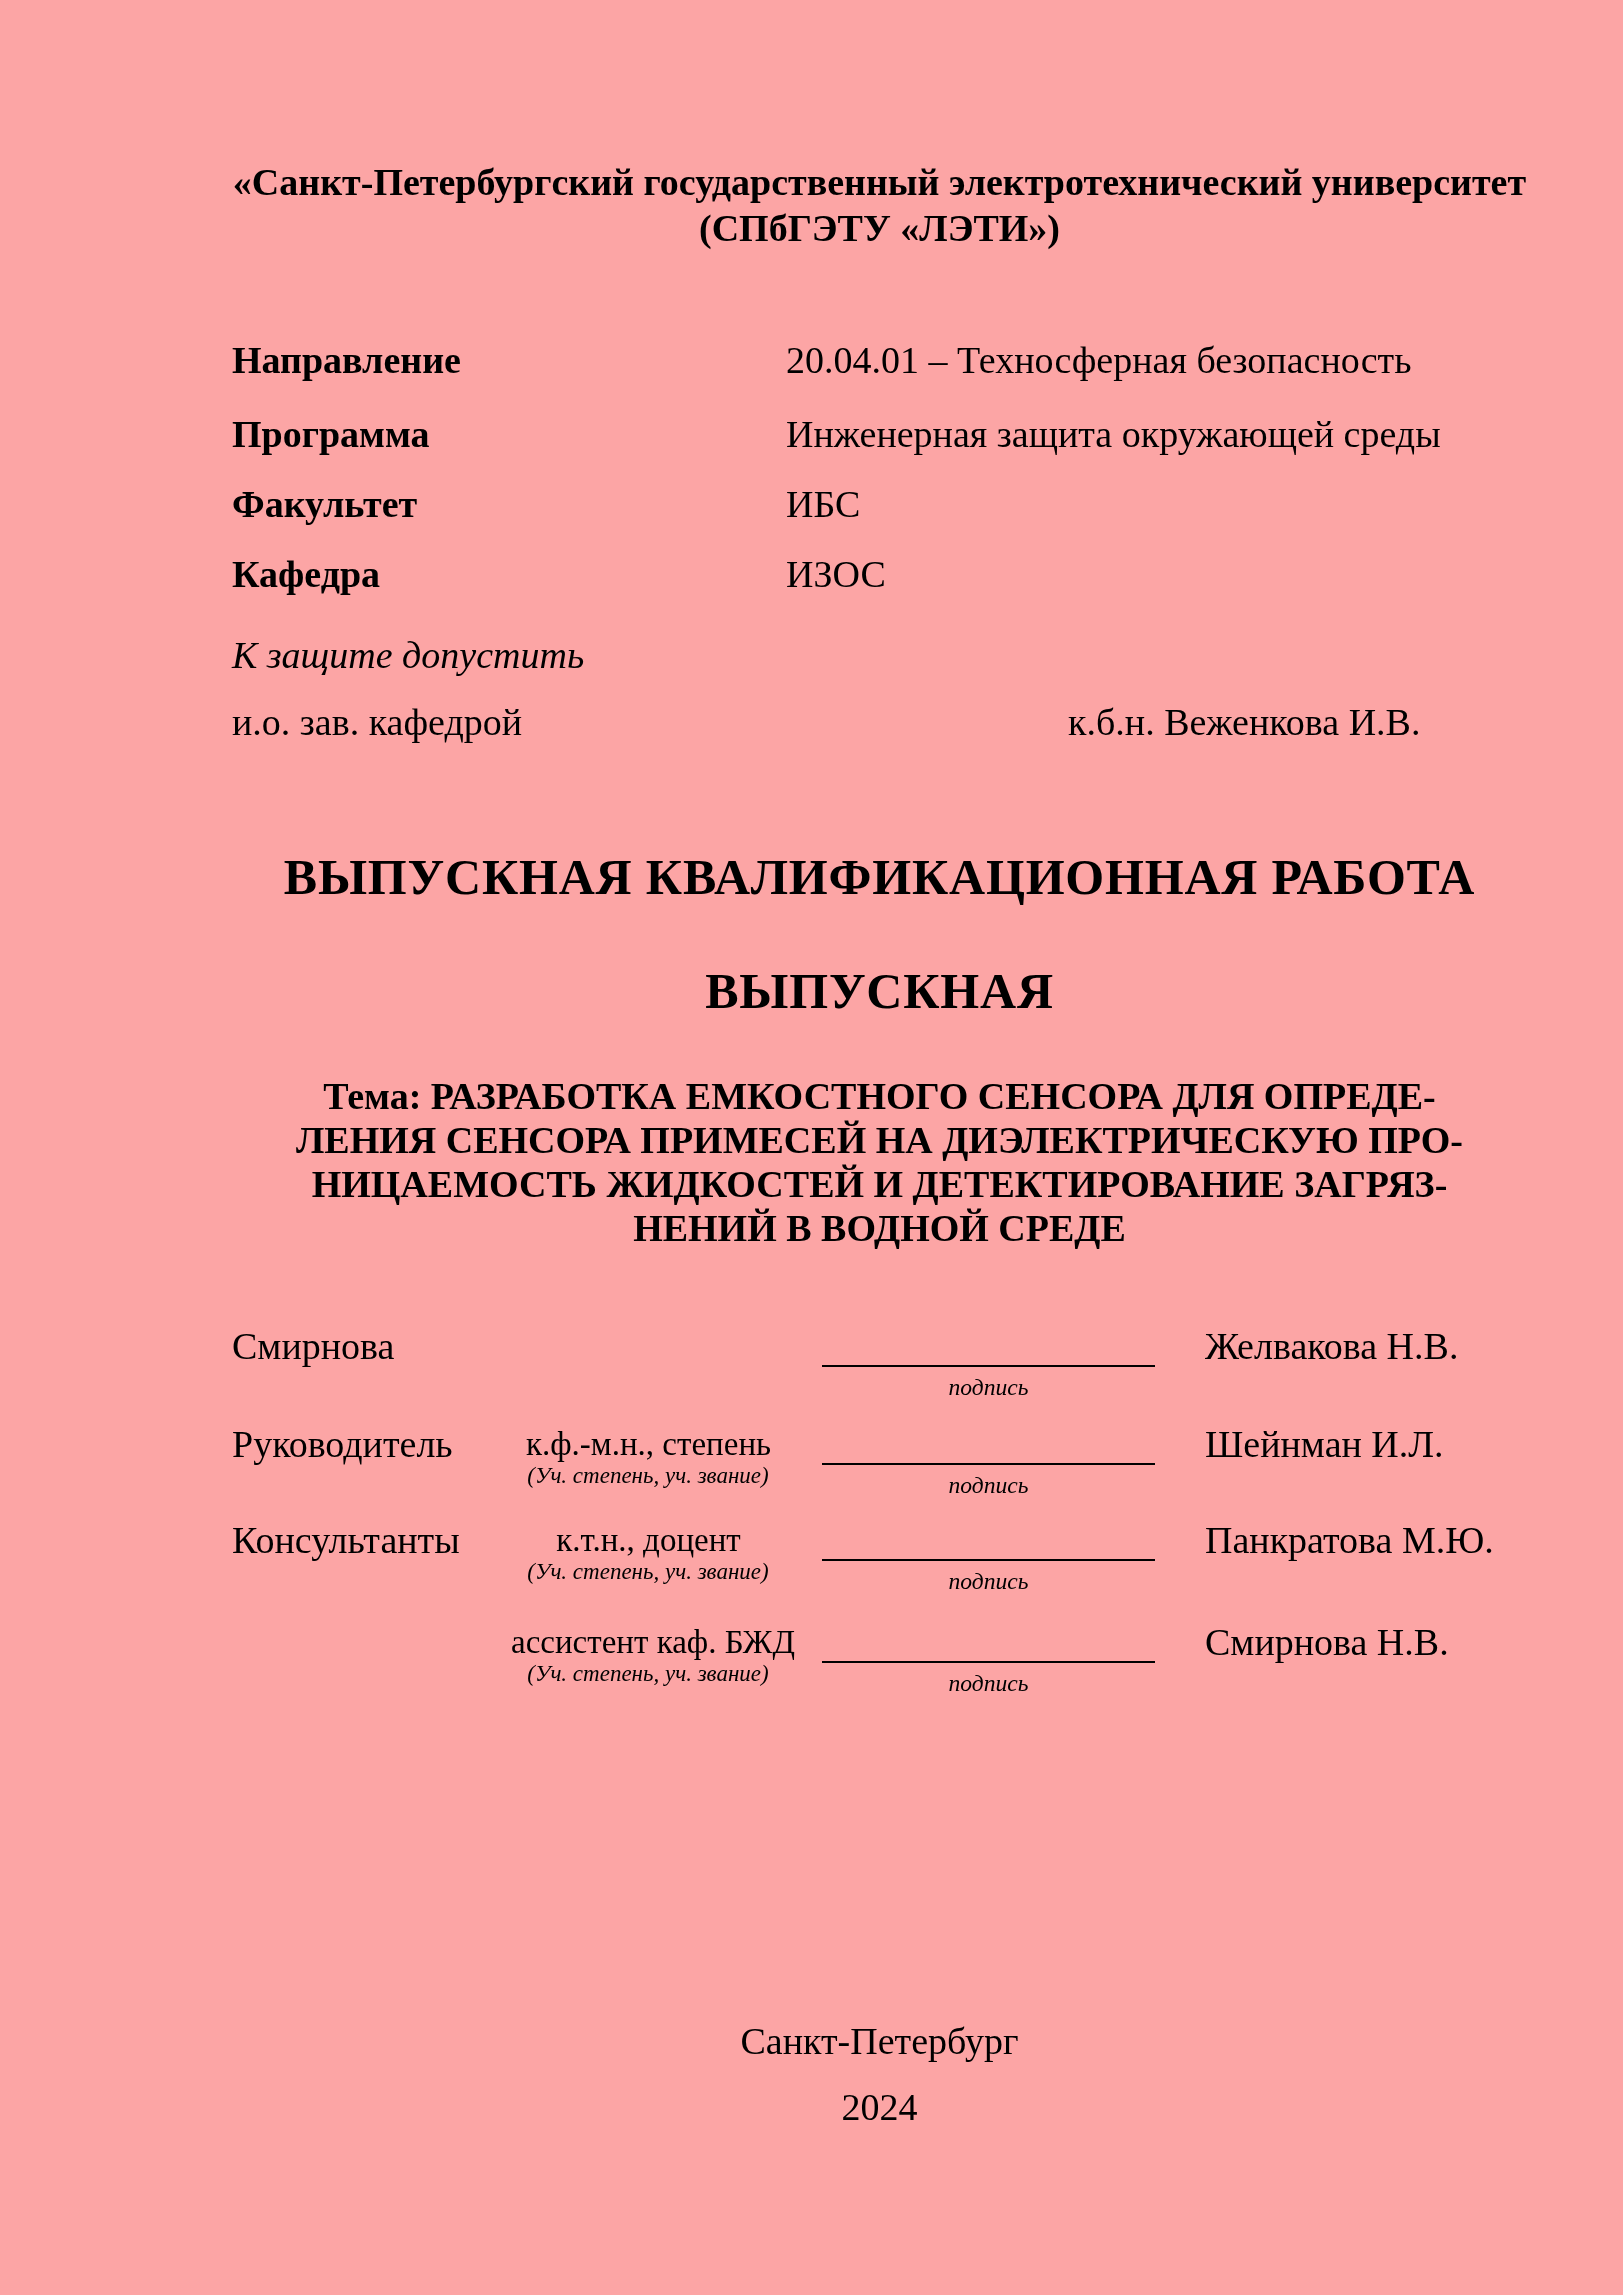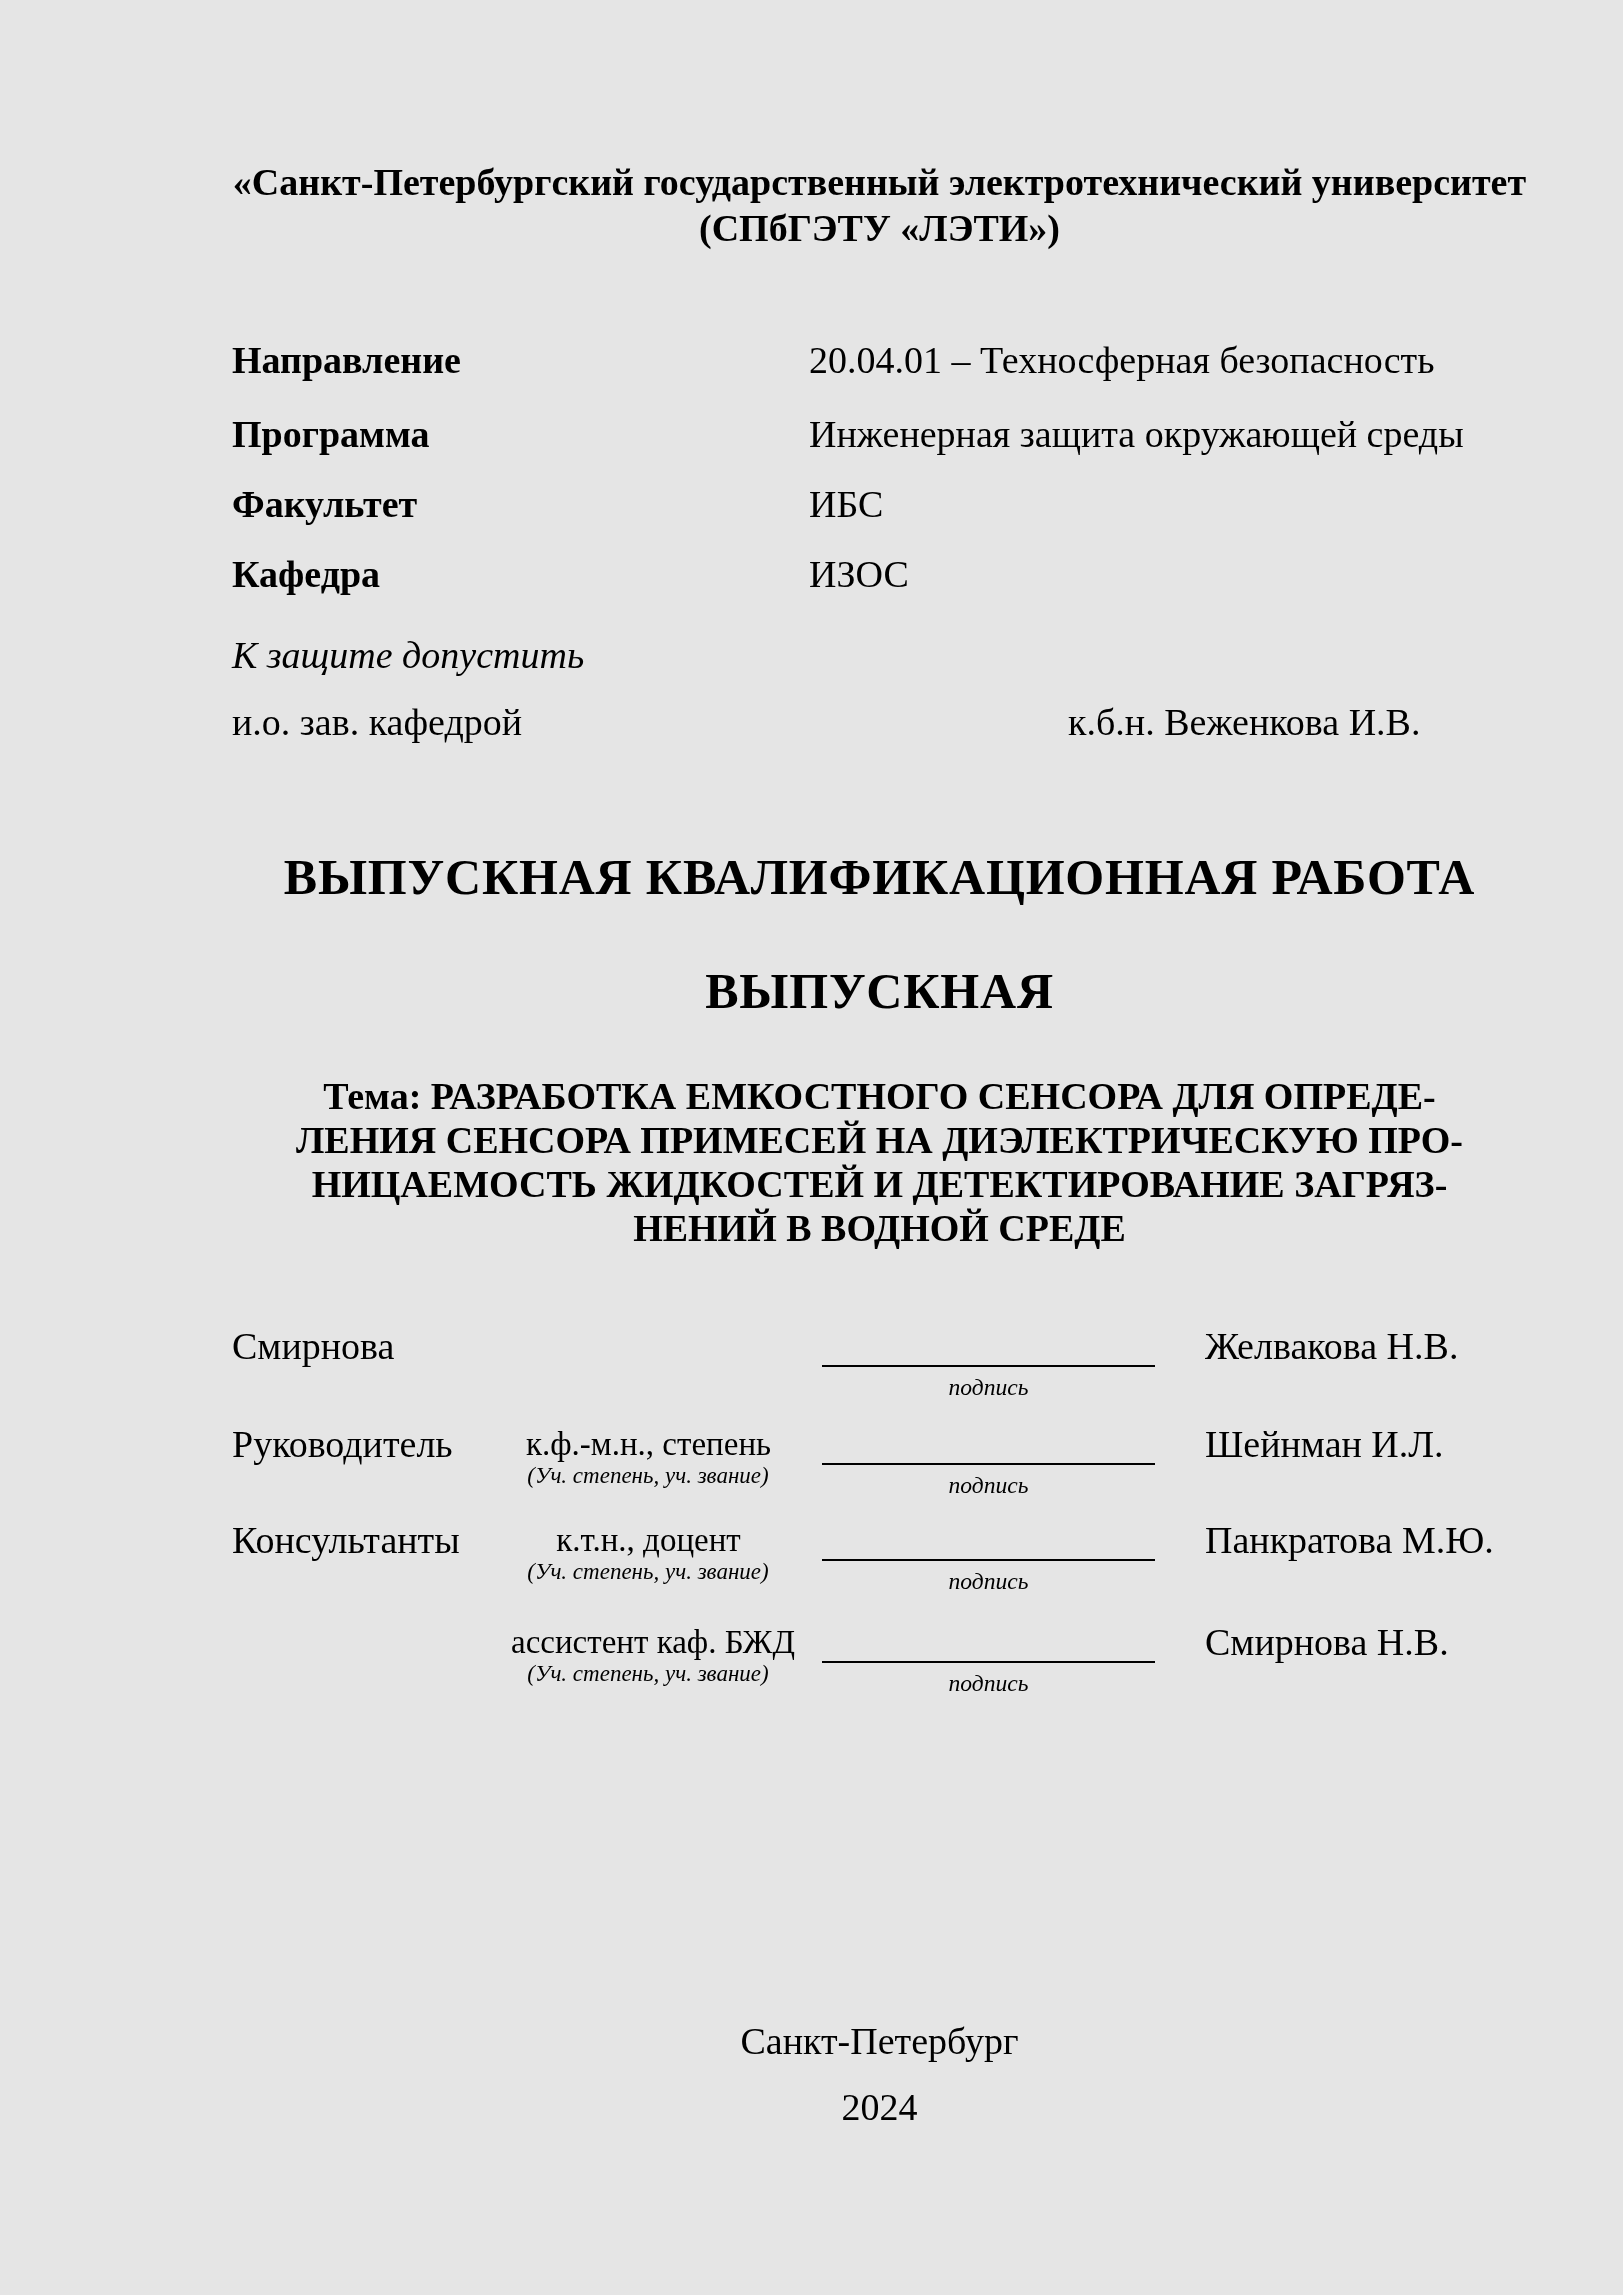--- a/index.html
+++ b/index.html
@@ -1,39 +1,39 @@
 <!DOCTYPE html>
 <html lang="ru" style="font-size:12.6px"><head>
 <meta charset="utf-8">
 <style>
   html,body{margin:0;padding:0;background:#ffffff;}
   .page{
     position:relative;
     width:1623px;
     height:2295px;
-    background:#e5e5e5;
+    background:#fca5a5;
     color:#000;
     font-family:"Liberation Serif","DejaVu Serif",serif;
     overflow:hidden;
   }
   .abs{position:absolute;}
   .content{left:232px;width:1295px;}
   .center{text-align:center;}
   .i{font-style:italic;}
 
   .header-block{
     top:159px;
     font-size:38px;
     line-height:46px;
     font-weight:bold;
   }
 
   .field-row{height:44px;font-size:38px;line-height:1;}
   .field-label{position:absolute;left:0;top:0;font-weight:bold;white-space:nowrap;}
-  .field-value{position:absolute;left:577px;top:0;white-space:nowrap;}
+  .field-value{position:absolute;left:554px;top:0;white-space:nowrap;}
 
   .admit-line{font-size:38px;line-height:1;white-space:nowrap;}
 
   .title-line{font-size:50px;line-height:1;font-weight:bold;letter-spacing:0.8px;}
 
   .theme-block{
     top:1074px;
     font-size:38px;
     line-height:44px;
     font-weight:bold;

